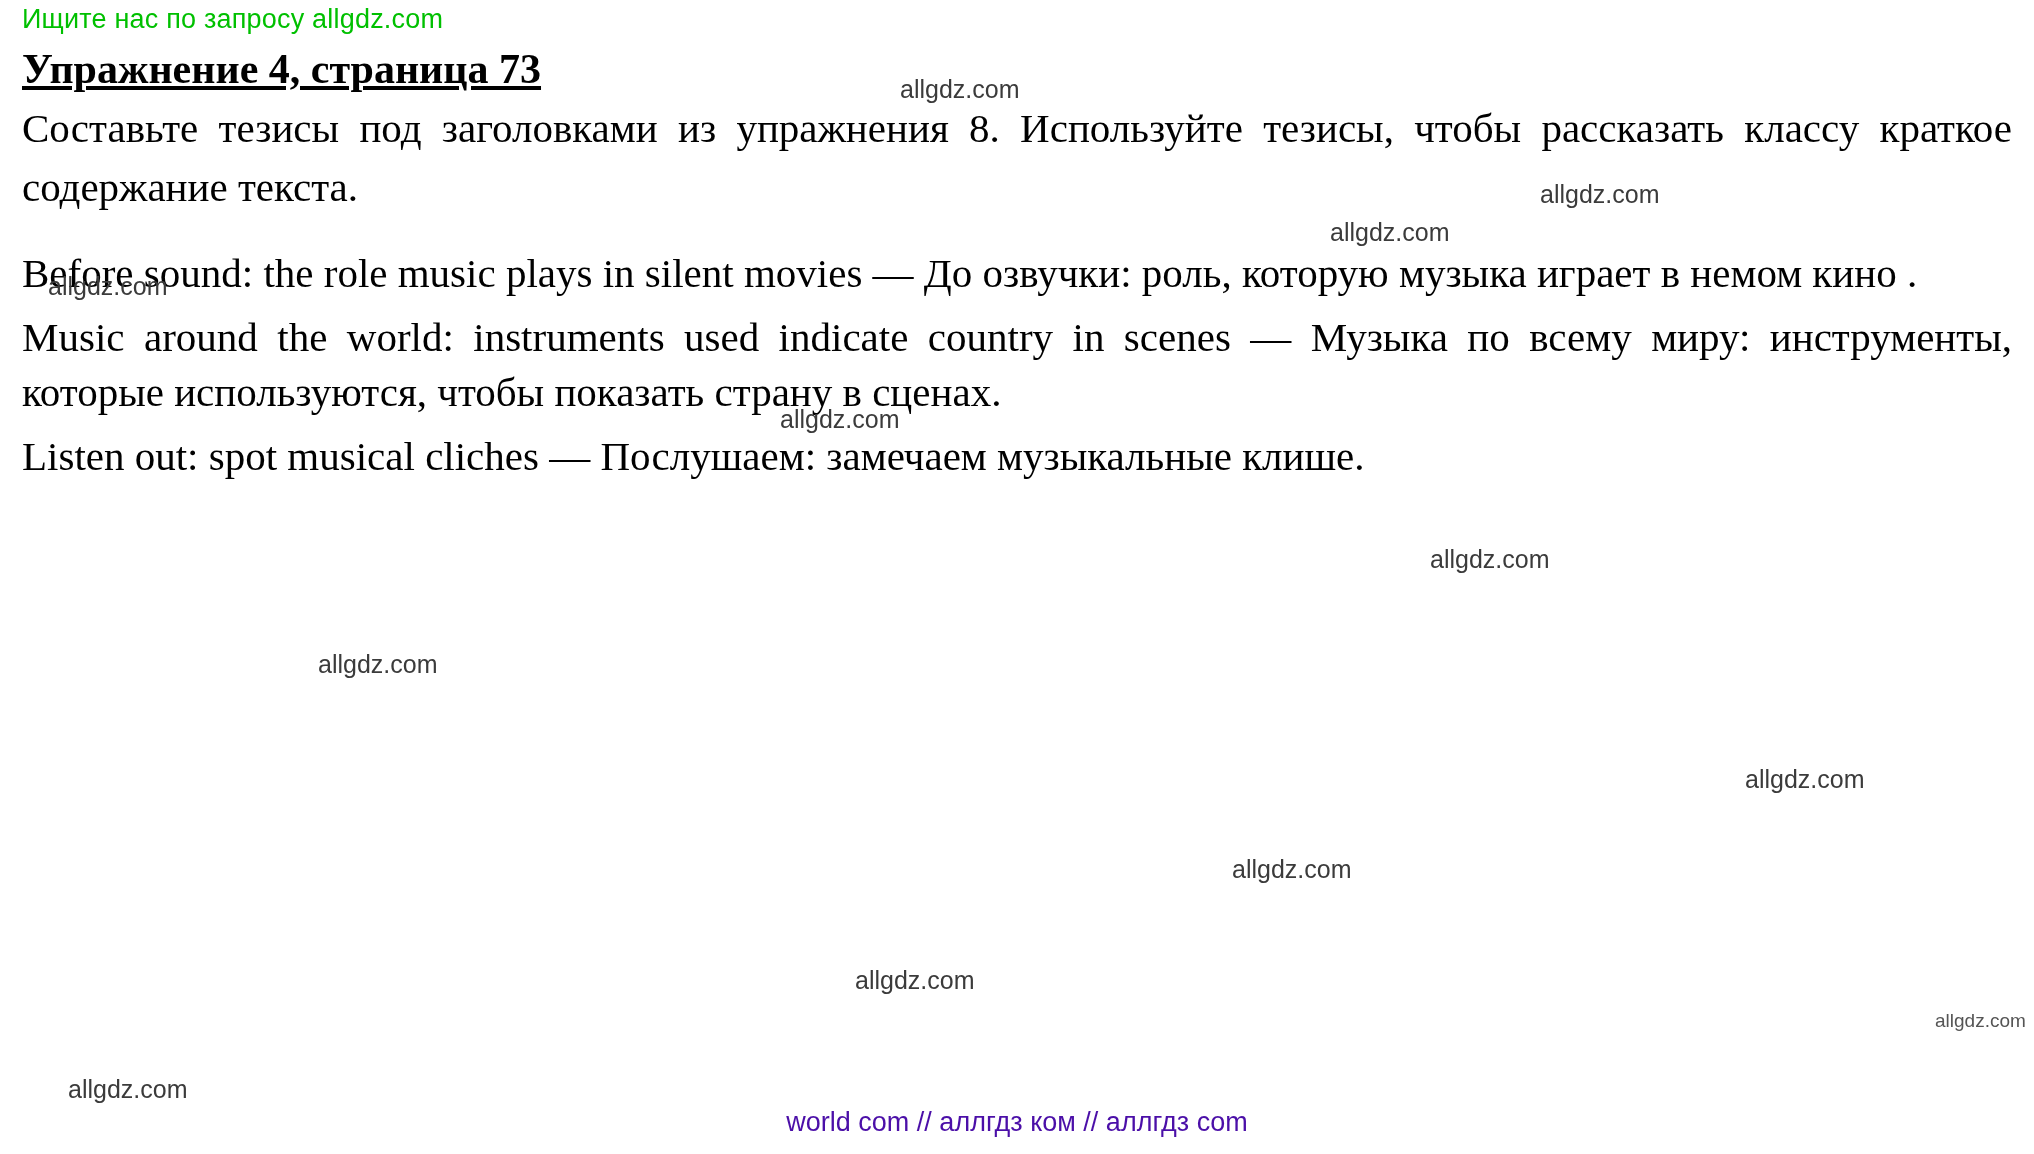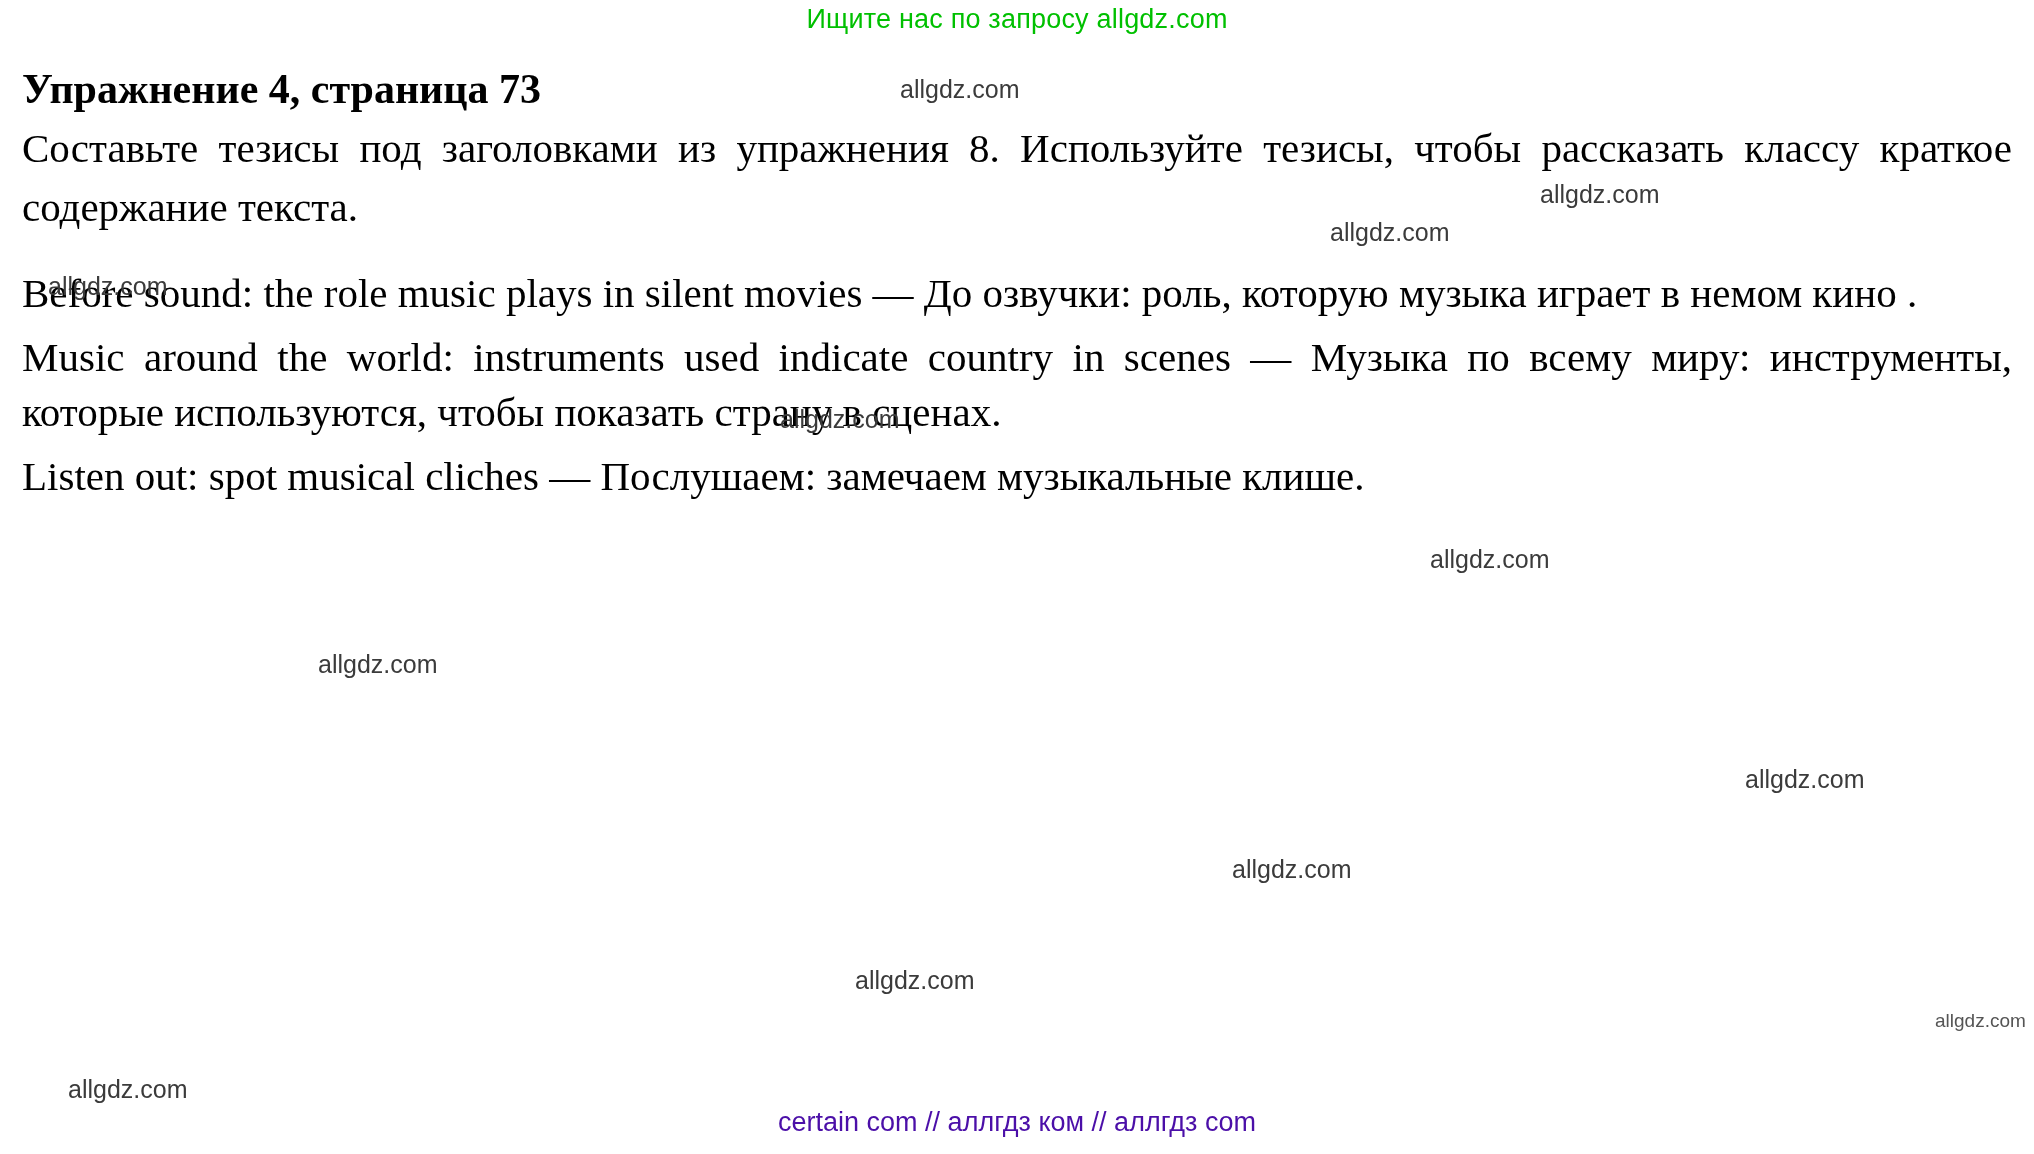--- a/index.html
+++ b/index.html
@@ -16,32 +16,33 @@
     overflow: hidden;
   }
   .page {
     position: relative;
     width: 2034px;
     height: 1154px;
     box-sizing: border-box;
     padding: 0 22px;
   }
   .top-banner {
-    text-align: center;
+    text-align: left;
     color: #00c000;
     font-family: "Liberation Sans", sans-serif;
     font-size: 27px;
     padding-top: 4px;
     letter-spacing: 0.2px;
   }
   .title-row {
     display: flex;
     align-items: center;
     gap: 110px;
-    margin-top: 30px;
+    margin-top: 10px;
+    text-decoration: underline;
   }
   .ex-title {
     font-size: 42px;
     font-weight: bold;
     font-family: "Liberation Serif", serif;
     white-space: nowrap;
   }
   .task {
     font-size: 41px;
     line-height: 1.45;
@@ -110,14 +111,14 @@
   <div class="wm" style="left:48px; top:272px;">allgdz.com</div>
   <div class="wm" style="left:780px; top:405px;">allgdz.com</div>
   <div class="wm" style="left:1430px; top:545px;">allgdz.com</div>
   <div class="wm" style="left:318px; top:650px;">allgdz.com</div>
   <div class="wm" style="left:1745px; top:765px;">allgdz.com</div>
   <div class="wm" style="left:1232px; top:855px;">allgdz.com</div>
   <div class="wm" style="left:855px; top:966px;">allgdz.com</div>
   <div class="wm small" style="left:1935px; top:1010px;">allgdz.com</div>
   <div class="wm" style="left:68px; top:1075px;">allgdz.com</div>
 
-  <div class="bottom-bar">certain com  //  аллгдз ком  //  аллгдз com</div>
+  <div class="bottom-bar">world com  //  аллгдз ком  //  аллгдз com</div>
 </div>
 
 </body></html>

